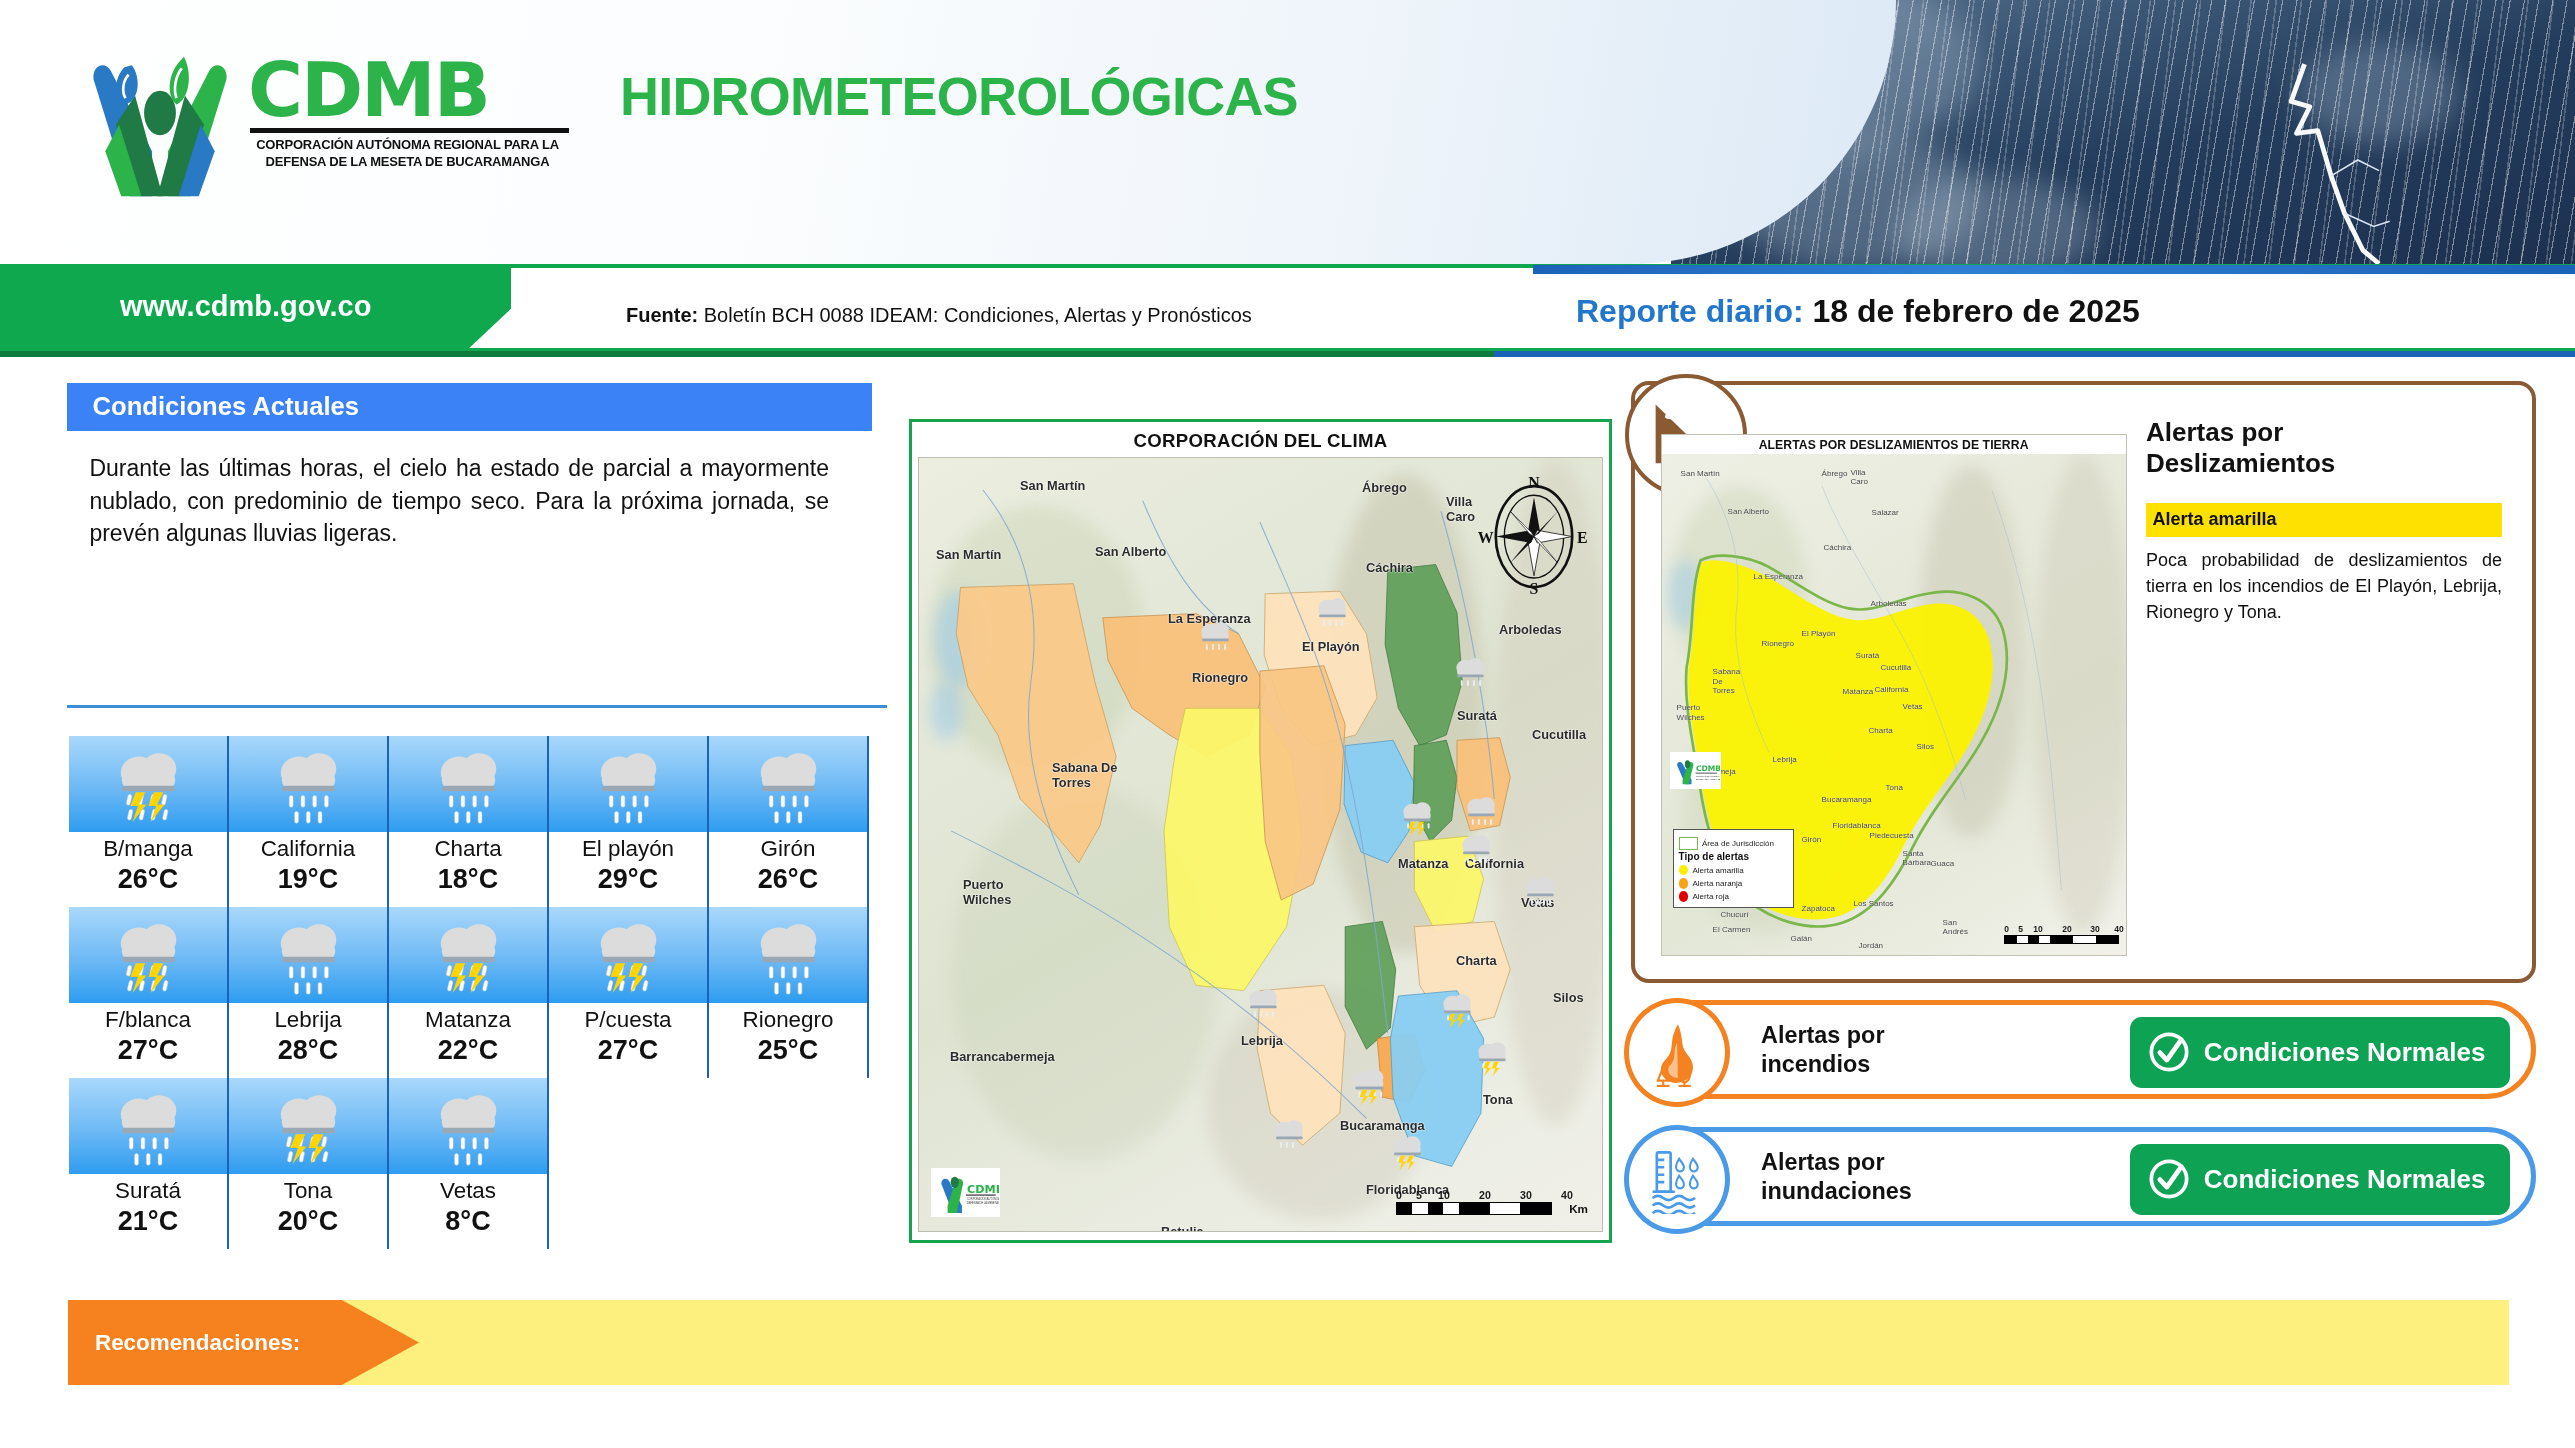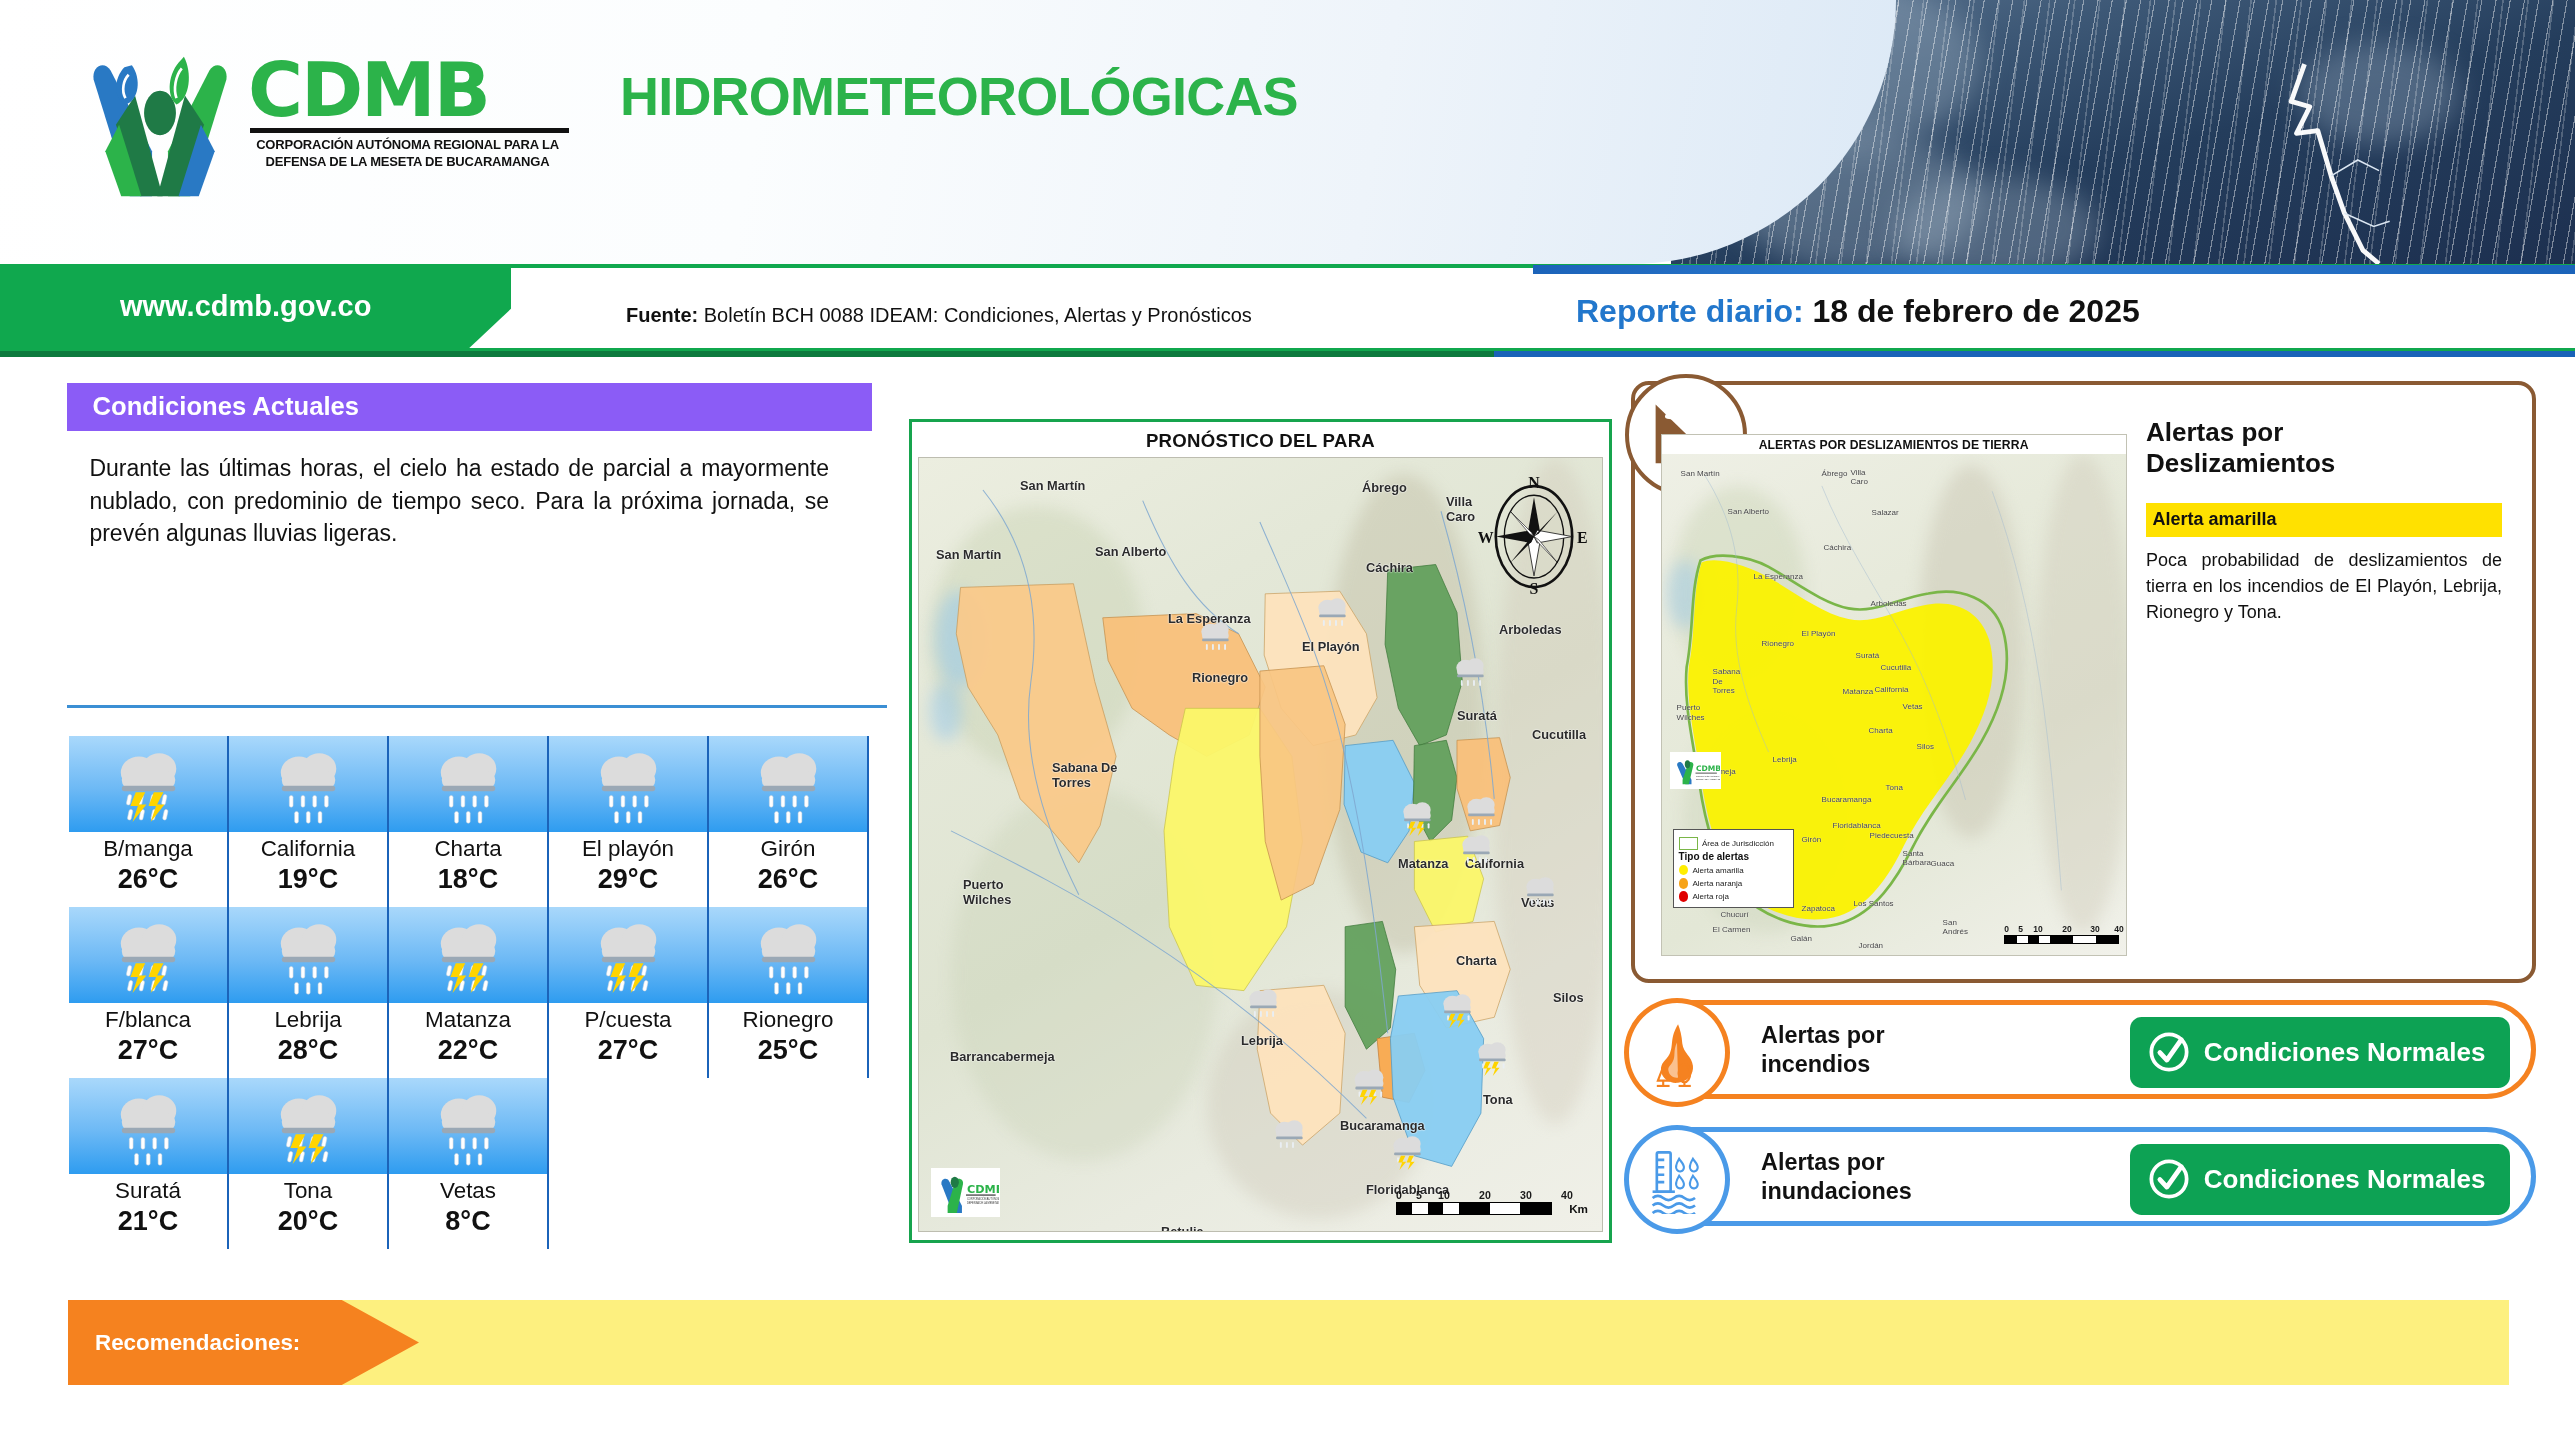--- a/index.html
+++ b/index.html
@@ -49,21 +49,21 @@
   .source-txt b{font-weight:bold;}
   .date-block{position:absolute;left:1576px;top:29px;font-size:32px;font-weight:bold;color:#111;white-space:nowrap;}
   .date-label{color:#2277cc;}
   .blue-rule{position:absolute;left:0;top:351px;width:2576px;height:6.4px;
      background:linear-gradient(90deg,#0d7a3e 0%,#0d7a3e 58%,#1a62b8 58%,#1a62b8 100%);}
   .blue-rule2{position:absolute;left:1533px;top:265px;width:1043px;height:8.5px;
      background:linear-gradient(90deg,#1b63b9,#2f7fd4 40%,#1b63b9);}
 
   
   .left-col{position:absolute;left:67px;top:383px;width:831px;}
-  .sec-head{background:#8b5cf6;color:#ffffff;font-size:25.6px;font-weight:bold;
+  .sec-head{background:#3b82f6;color:#ffffff;font-size:25.6px;font-weight:bold;
      padding:9px 0 10px 25.6px;width:805px;box-sizing:border-box;}
   .cond-text{font-size:23px;color:#111;line-height:1.42;text-align:justify;
      padding:21px 21px 0 22.4px;width:783px;box-sizing:border-box;}
   .divider{position:absolute;left:67px;top:705px;width:820px;height:3.2px;background:#3b8fd4;}
 
   
   .wgrid{position:absolute;left:69px;top:736px;width:832px;}
   .wrow{display:flex;}
   .wcell{width:160px;box-sizing:border-box;border-right:2.7px solid #1b63b9;
      display:flex;flex-direction:column;align-items:stretch;}
@@ -566,21 +566,21 @@
       </div>
       <div class="wlabel-box">
         <div class="wname">Vetas</div>
         <div class="wtemp">8°C</div>
       </div>
     </div>
   </div>
 </div>
 
 <div class="map-panel">
-  <div class="map-title">PRONÓSTICO DEL PARA</div>
+  <div class="map-title">CORPORACIÓN DEL CLIMA</div>
   <div class="map-canvas">
 
     <div class="terr" style="left:405px;top:16px;width:160px;height:479px;background:rgba(175,168,140,0.30);"></div>
     <div class="terr" style="left:575px;top:0px;width:122px;height:666px;background:rgba(205,198,180,0.35);"></div>
     <div class="terr" style="left:10.6px;top:48px;width:213px;height:266px;background:rgba(186,200,160,0.30);"></div>
     <div class="terr" style="left:32px;top:330px;width:266px;height:373px;background:rgba(195,205,175,0.30);"></div>
     <div class="terr" style="left:288px;top:532px;width:224px;height:229px;background:rgba(200,196,178,0.35);"></div>
     <div class="terr" style="left:16px;top:133px;width:48px;height:96px;background:rgba(150,200,235,0.55);"></div>
     <div class="terr" style="left:10.6px;top:224px;width:32px;height:59px;background:rgba(150,200,235,0.50);"></div>
 

